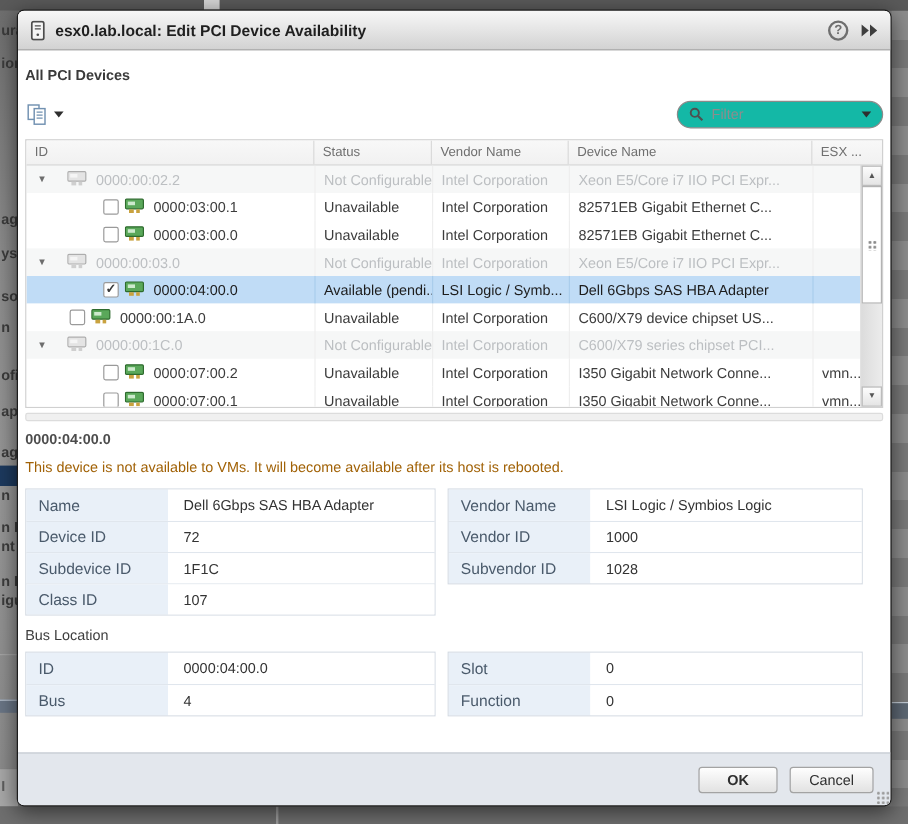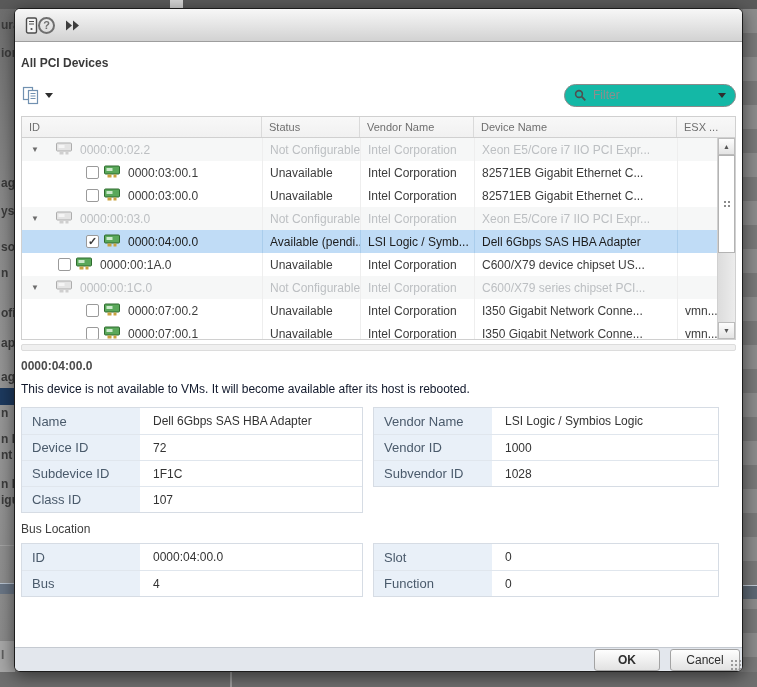--- a/index.html
+++ b/index.html
@@ -81,33 +81,33 @@
   .sc-thumb { position:absolute; left:0; top:17px; width:17px; height:98px; background:#ffffff; border:1px solid #b3b3b3;
               display:flex; align-items:center; justify-content:center; }
   .sc-grip { width:8px; height:9px;
              background-image:radial-gradient(circle, #8b8b8b 1px, transparent 1.4px);
              background-size:4px 4px; }
 
   .splitter { margin-top:4px; height:7px; background:#f0f0f0; border:1px solid #dcdcdc; border-radius:2px; }
 
   
   .dev-id { margin-top:8px; font-size:12px; font-weight:bold; color:#4c4c4c; }
-  .notice { margin-top:9px; font-size:12px; color:#0f172a; }
+  .notice { margin-top:9px; font-size:12px; color:#a16207; }
   .props { margin-top:11px; display:flex; gap:10px; align-items:flex-start; }
   .ptable { border:1px solid #d6dce4; }
   .pt-left { width:342px; } .pt-right { width:346px; }
   .prow { display:flex; height:26px; border-top:1px solid #e0e6ed; }
   .prow:first-child { border-top:none; }
   .plabel { width:118px; background:#e9f0f8; color:#4a5a6b; font-size:13px; display:flex; align-items:center; padding-left:10px; }
   .pval { flex:1; color:#333; font-size:12px; display:flex; align-items:center; padding-left:13px; background:#fff; }
   .bus-h { margin-top:9px; font-size:12px; color:#3d3d3d; }
 
   
-  .footer { position:absolute; left:0; right:0; bottom:0; height:24px; background:#e3e7ed; border-top:1px solid #c5cad1;
-            display:flex; align-items:center; justify-content:flex-end; gap:10px; padding-right:2px; }
+  .footer { position:absolute; left:0; right:0; bottom:0; height:44px; background:#e3e7ed; border-top:1px solid #c5cad1;
+            display:flex; align-items:center; justify-content:flex-end; gap:10px; padding-right:14px; }
   .btn { min-width:66px; height:22px; border:1px solid #a3a3a3; border-radius:3px; font-size:12px; color:#2e2e2e;
          background:linear-gradient(180deg,#fefefe,#e2e2e2); display:flex; align-items:center; justify-content:center;
          font-family:"Liberation Sans", sans-serif; }
   .btn-ok { font-weight:bold; }
   .btn-cancel { min-width:70px; }
   .resize-grip { position:absolute; right:1px; bottom:1px; width:11px; height:11px;
                  background-image:radial-gradient(circle, #9a9a9a 1px, transparent 1.3px); background-size:4px 4px; }
 </style>
 </head>
 <body>
@@ -146,20 +146,21 @@
 
   <div class="titlebar">
     <span style="display:flex">
       <svg width="13" height="17" viewBox="0 0 13 17">
         <rect x="1.5" y="1" width="10" height="15" rx="1.5" fill="#f4f4f4" stroke="#4c4c4c" stroke-width="1.4"></rect>
         <line x1="4" y1="4.5" x2="9" y2="4.5" stroke="#4c4c4c" stroke-width="1"></line>
         <line x1="4" y1="7" x2="9" y2="7" stroke="#4c4c4c" stroke-width="1"></line>
         <circle cx="6.5" cy="12" r="1.1" fill="#4c4c4c"></circle>
       </svg>
     </span>
+    <span class="title-text">esx0.lab.local: Edit PCI Device Availability</span>
     <span class="help-btn">?</span>
     <span class="collapse-btn">
       <svg width="15" height="11" viewBox="0 0 15 11">
         <polygon points="1,0.5 7,5.5 1,10.5" fill="#3d3d3d"></polygon>
         <polygon points="8,0.5 14,5.5 8,10.5" fill="#3d3d3d"></polygon>
       </svg>
     </span>
   </div>
 
   <div class="dialog-body">

